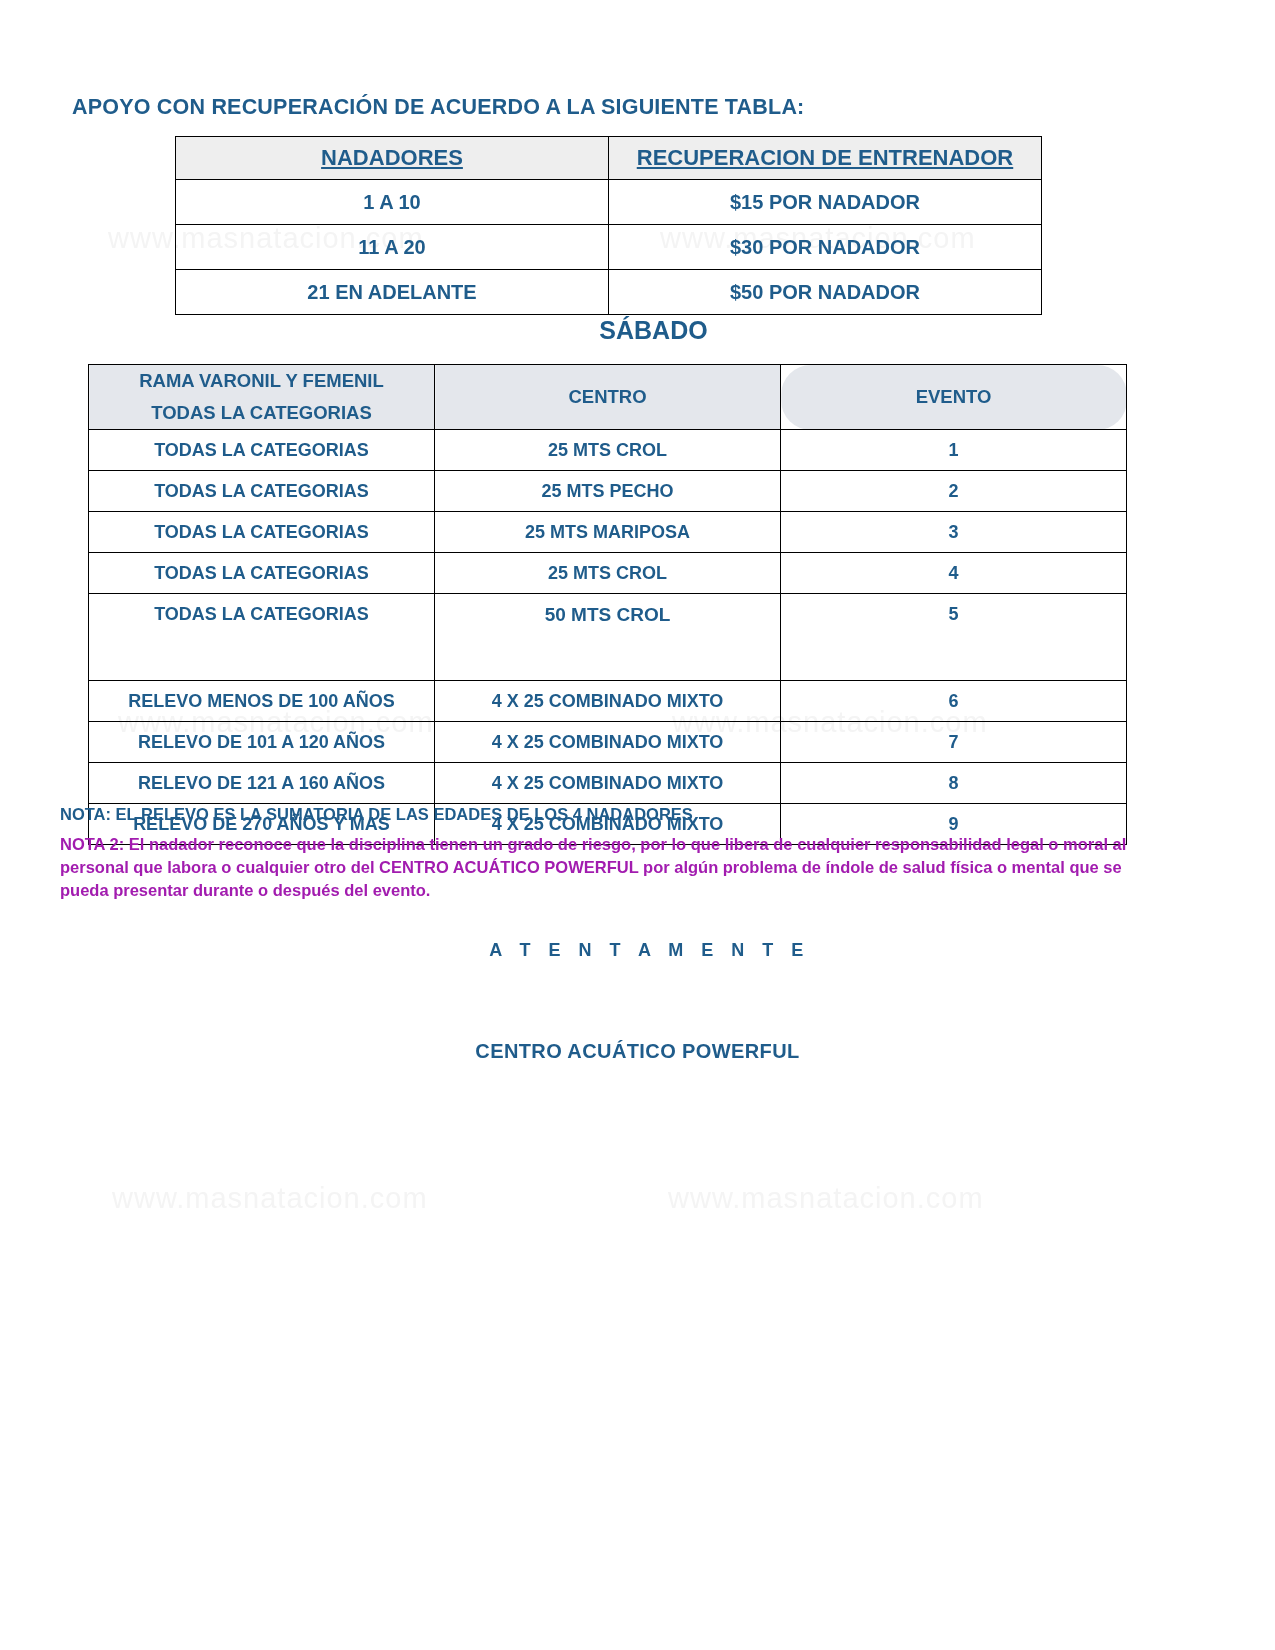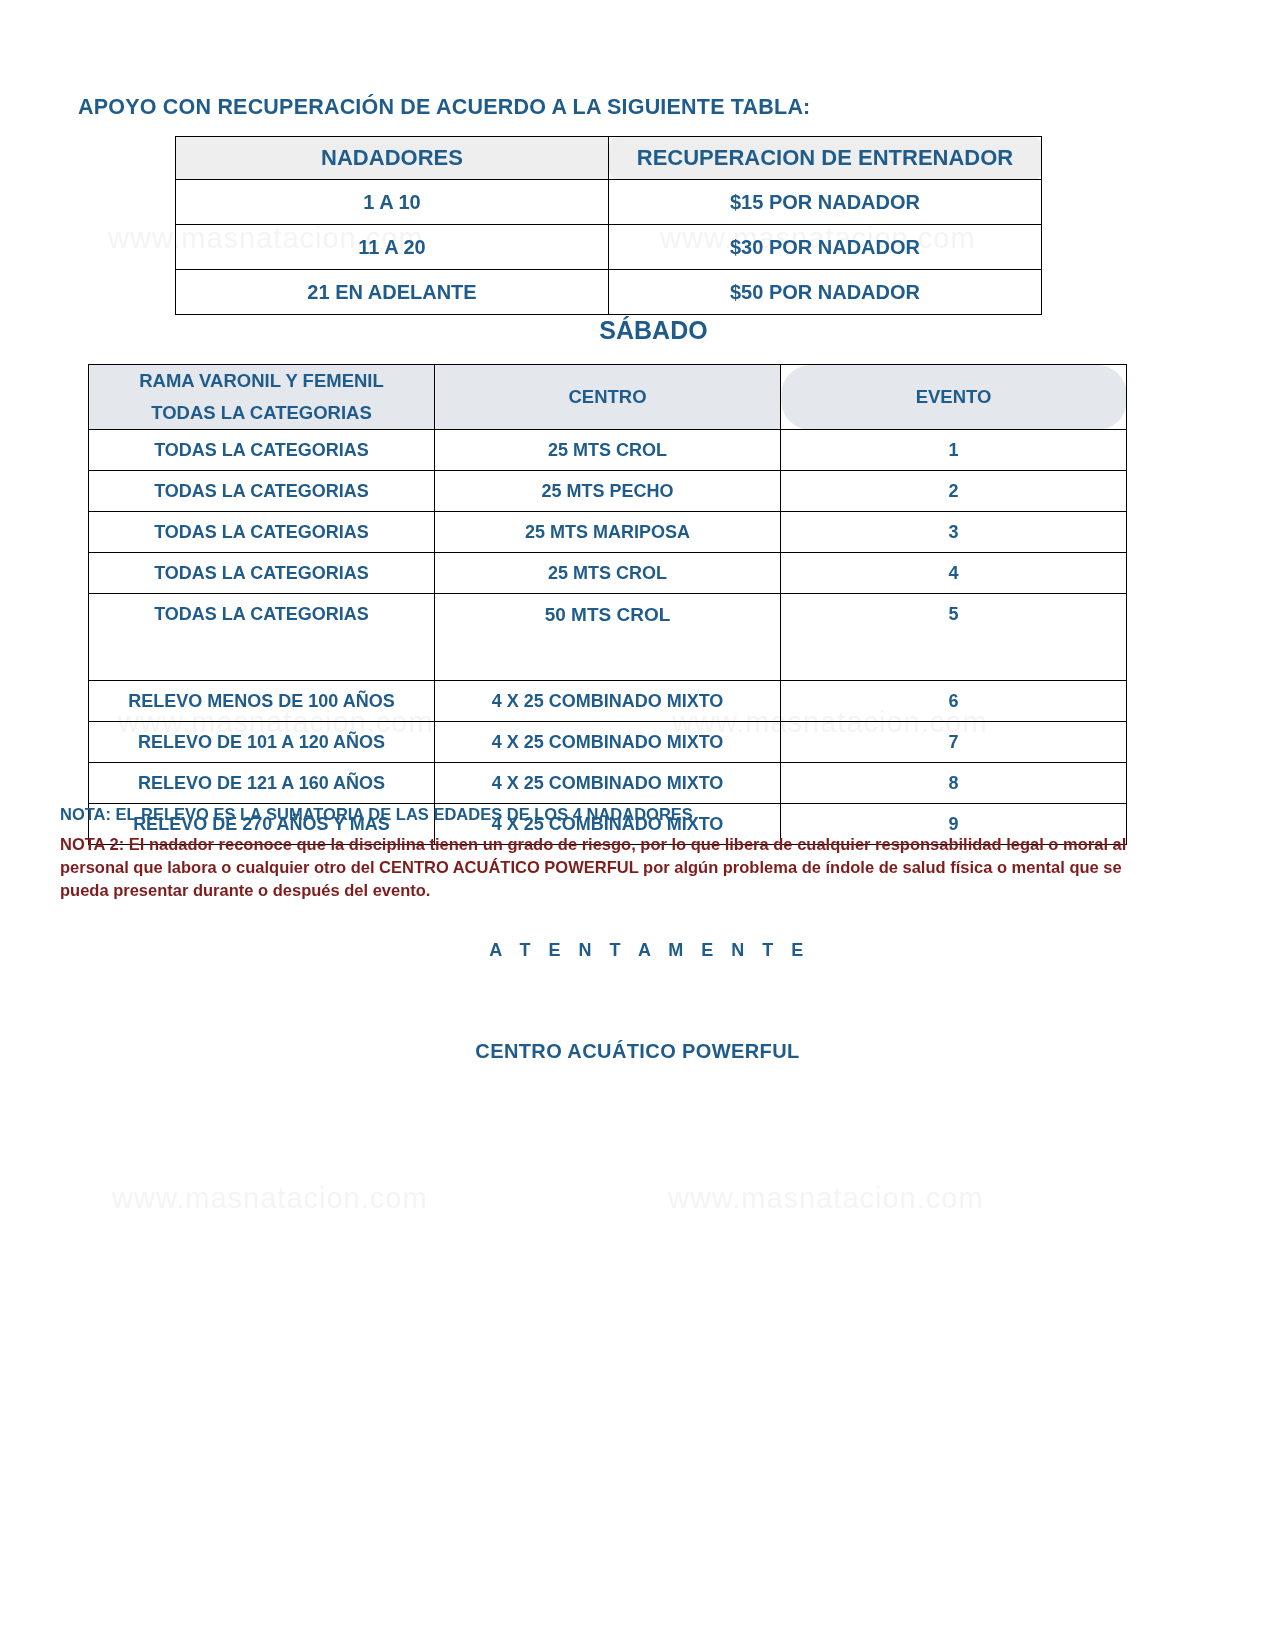--- a/index.html
+++ b/index.html
@@ -41,21 +41,21 @@
   .wm-c { left: 118px;  top: 706px; }
   .wm-d { left: 672px;  top: 706px; }
   .wm-e { left: 112px;  top: 1182px; }
   .wm-f { left: 668px;  top: 1182px; }
 
   
   .content { position: relative; z-index: 10; }
 
   .heading-main {
     position: absolute;
-    left: 78px;
+    left: 72px;
     top: 95px;
     font-size: 21.5px;
     font-weight: bold;
     letter-spacing: 0.2px;
     color: #1f5c8b;
     white-space: nowrap;
   }
 
   
   table {
@@ -75,27 +75,28 @@
     font-weight: bold;
     color: #1f5c8b;
   }
   .tbl1 th {
     background-color: #dededf;
     background-image:
       repeating-linear-gradient(0deg, rgba(255,255,255,.55) 0 1px, rgba(0,0,0,0) 1px 2px),
       repeating-linear-gradient(90deg, rgba(255,255,255,.55) 0 1px, rgba(0,0,0,0) 1px 2px);
     height: 40px;
     font-size: 22px;
+    text-decoration: underline;
   }
   .tbl1 td {
     height: 42px;
     font-size: 20px;
   }
   .tbl1 .c1 { width: 430px; }
-  .tbl1 .c2 { width: 430px; border-radius: 9px; }
+  .tbl1 .c2 { width: 430px; }
 
   
   .sabado {
     position: absolute;
     left: 16px;
     top: 316px;
     width: 1275px;
     text-align: center;
     font-size: 25px;
     font-weight: bold;
@@ -153,21 +154,21 @@
     white-space: nowrap;
   }
   .note2 {
     position: absolute;
     left: 60px;
     top: 833px;
     width: 1105px;
     font-size: 16.5px;
     font-weight: bold;
     line-height: 23px;
-    color: #7f1d1d;
+    color: #a21caf;
     text-align: left;
   }
 
   .atentamente {
     position: absolute;
     left: 0;
     top: 940px;
     width: 1275px;
     text-align: center;
     font-size: 18px;

